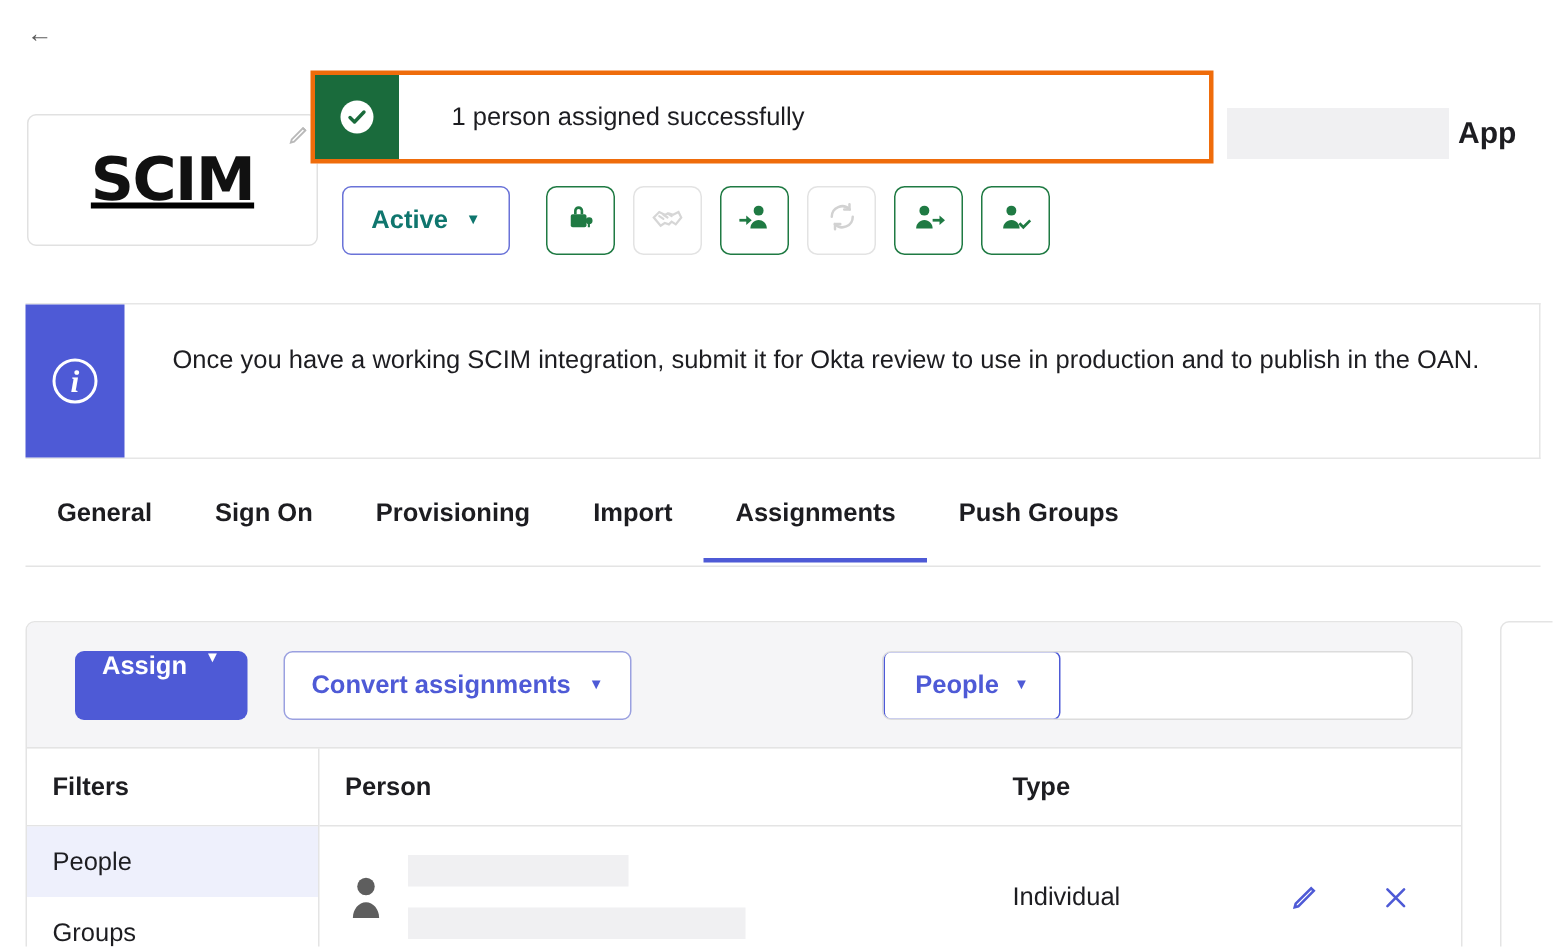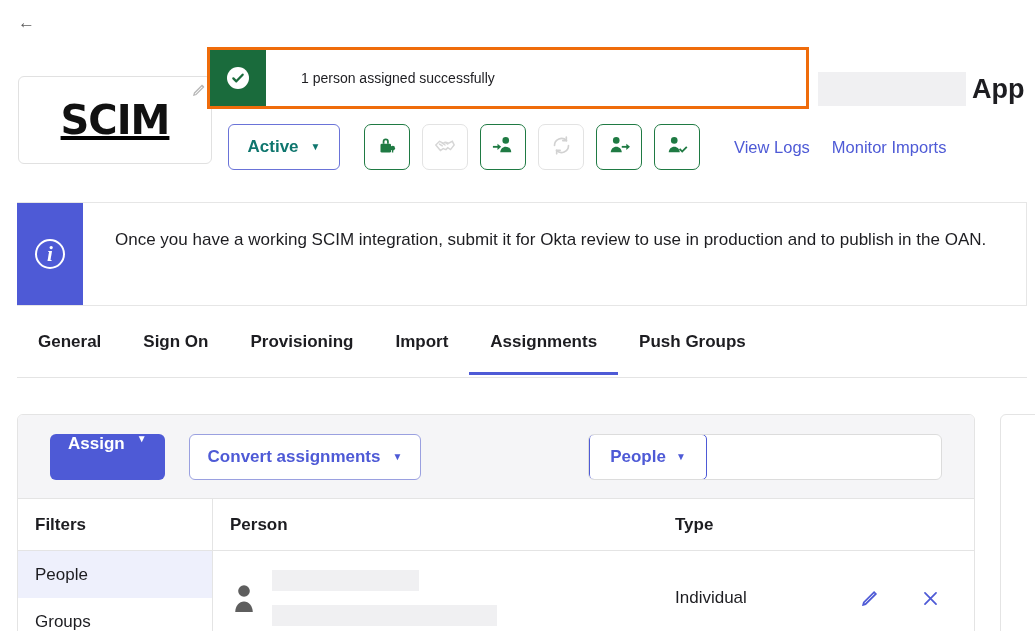--- a/index.html
+++ b/index.html
@@ -35,21 +35,21 @@
     color: #111111;
   }
   .logo-edit {
     position: absolute; right: -1px; top: -1px;
     width: 26px; height: 26px;
     display: flex; align-items: center; justify-content: center;
   }
 
   .app-title {
     position: absolute; left: 800px; top: -4px;
-    font-size: 27px; font-weight: 600; color: #1d1d21;
+    font-size: 20px; font-weight: 600; color: #1d1d21;
     display: flex; align-items: center; white-space: nowrap;
   }
   .redact-block { display: inline-block; background: #f0f0f2; height: 34px; }
   .redact-title { width: 148px; margin-right: 6px; }
 
   
   .toolbar {
     position: absolute; left: 210px; top: 48px;
     display: flex; align-items: center; gap: 12px;
   }
@@ -86,21 +86,21 @@
     width: 56px; background: #1a6b3c;
     display: flex; align-items: center; justify-content: center;
   }
   .toast-check {
     width: 22px; height: 22px; border-radius: 50%;
     background: #ffffff;
     display: flex; align-items: center; justify-content: center;
   }
   .toast-msg {
     flex: 1; display: flex; align-items: center;
-    padding-left: 35px; font-size: 14px; color: #1d1d21;
+    padding-left: 35px; font-size: 17px; color: #1d1d21;
   }
 
   
   .info-banner {
     position: absolute; left: 17px; top: 202px;
     width: 1010px; height: 104px;
     border: 1px solid #e6e6e6; border-left: none;
     background: #fff; display: flex; align-items: stretch;
   }
   .info-bar {
@@ -320,24 +320,20 @@
           <svg width="22" height="22" viewBox="0 0 24 24" fill="#1f7a43">
             <circle cx="9" cy="7" r="3.6"></circle>
             <path d="M3 20c0-3.6 2.7-6.2 6-6.2s6 2.6 6 6.2z"></path>
             <path d="M15.5 15.5l2.2 2.2 4.3-4.3 1.4 1.4-5.7 5.7-3.6-3.6z"></path>
           </svg>
         </span>
       </div>
 
     </div>
 
-    <div class="hdr-links">
-      <span class="hdr-link">View Logs</span>
-      <span class="hdr-link">Monitor Imports</span>
-    </div>
 
   </div>
 </div>
 
 <div class="toast">
   <div class="toast-icon">
     <span class="toast-check">
       <svg width="16" height="16" viewBox="0 0 24 24" fill="none" stroke="#1a6b3c" stroke-width="3.4" stroke-linecap="round" stroke-linejoin="round">
         <path d="M5 12.5l4.5 4.5L19 7"></path>
       </svg>

